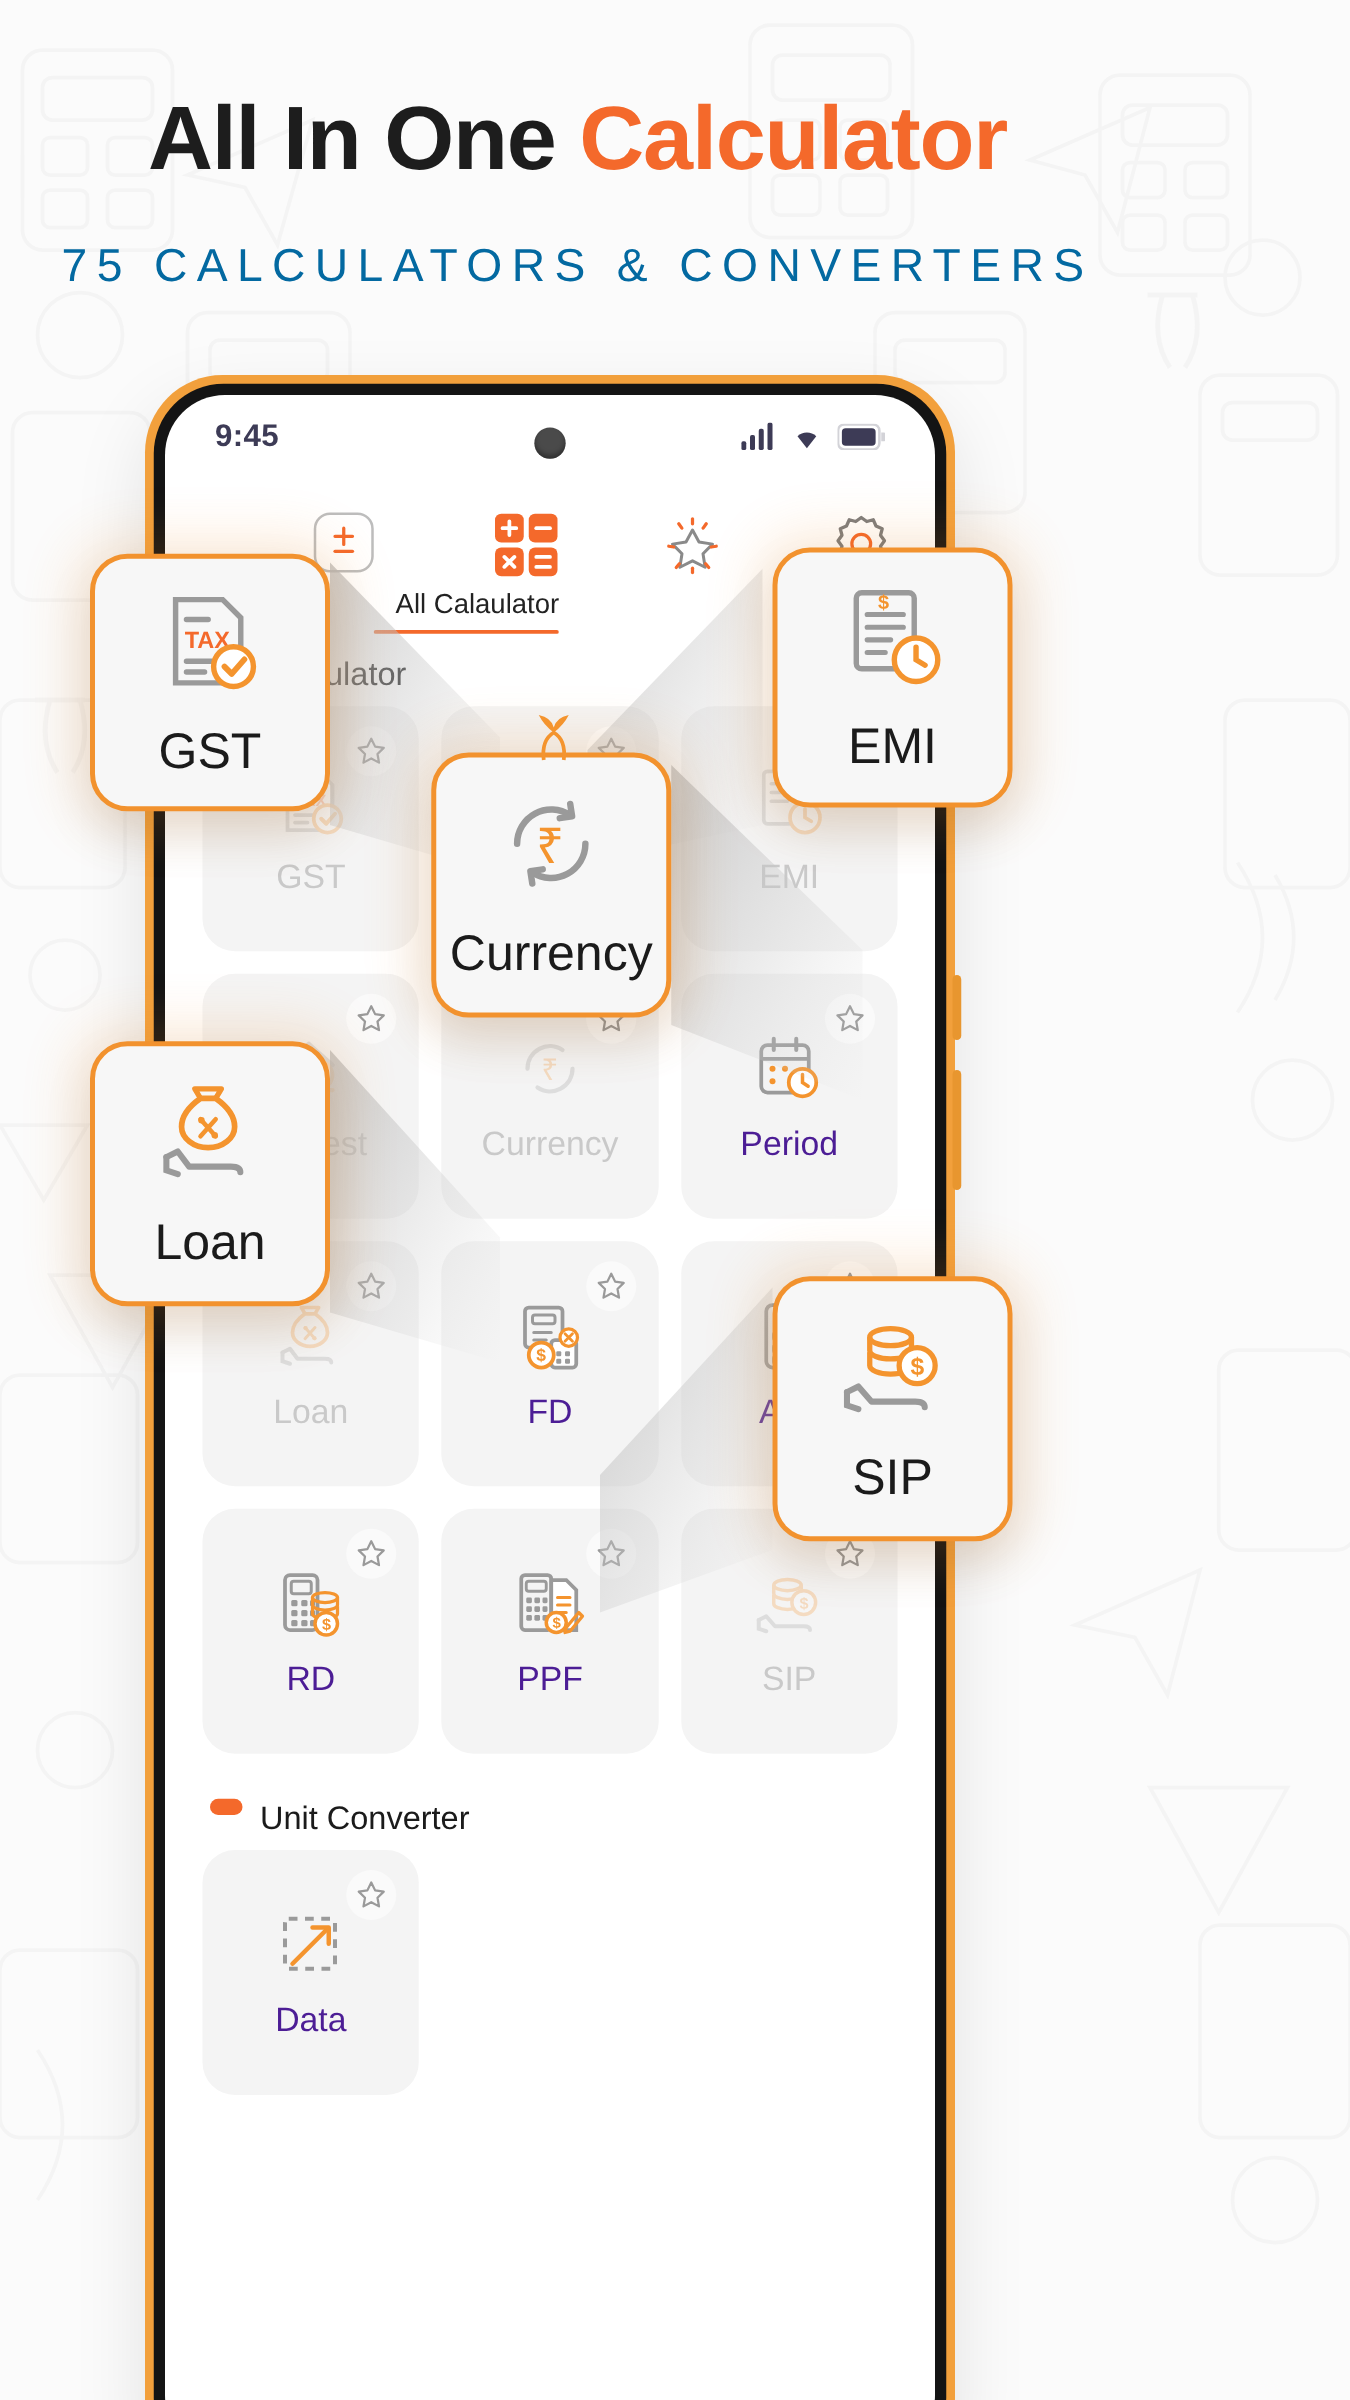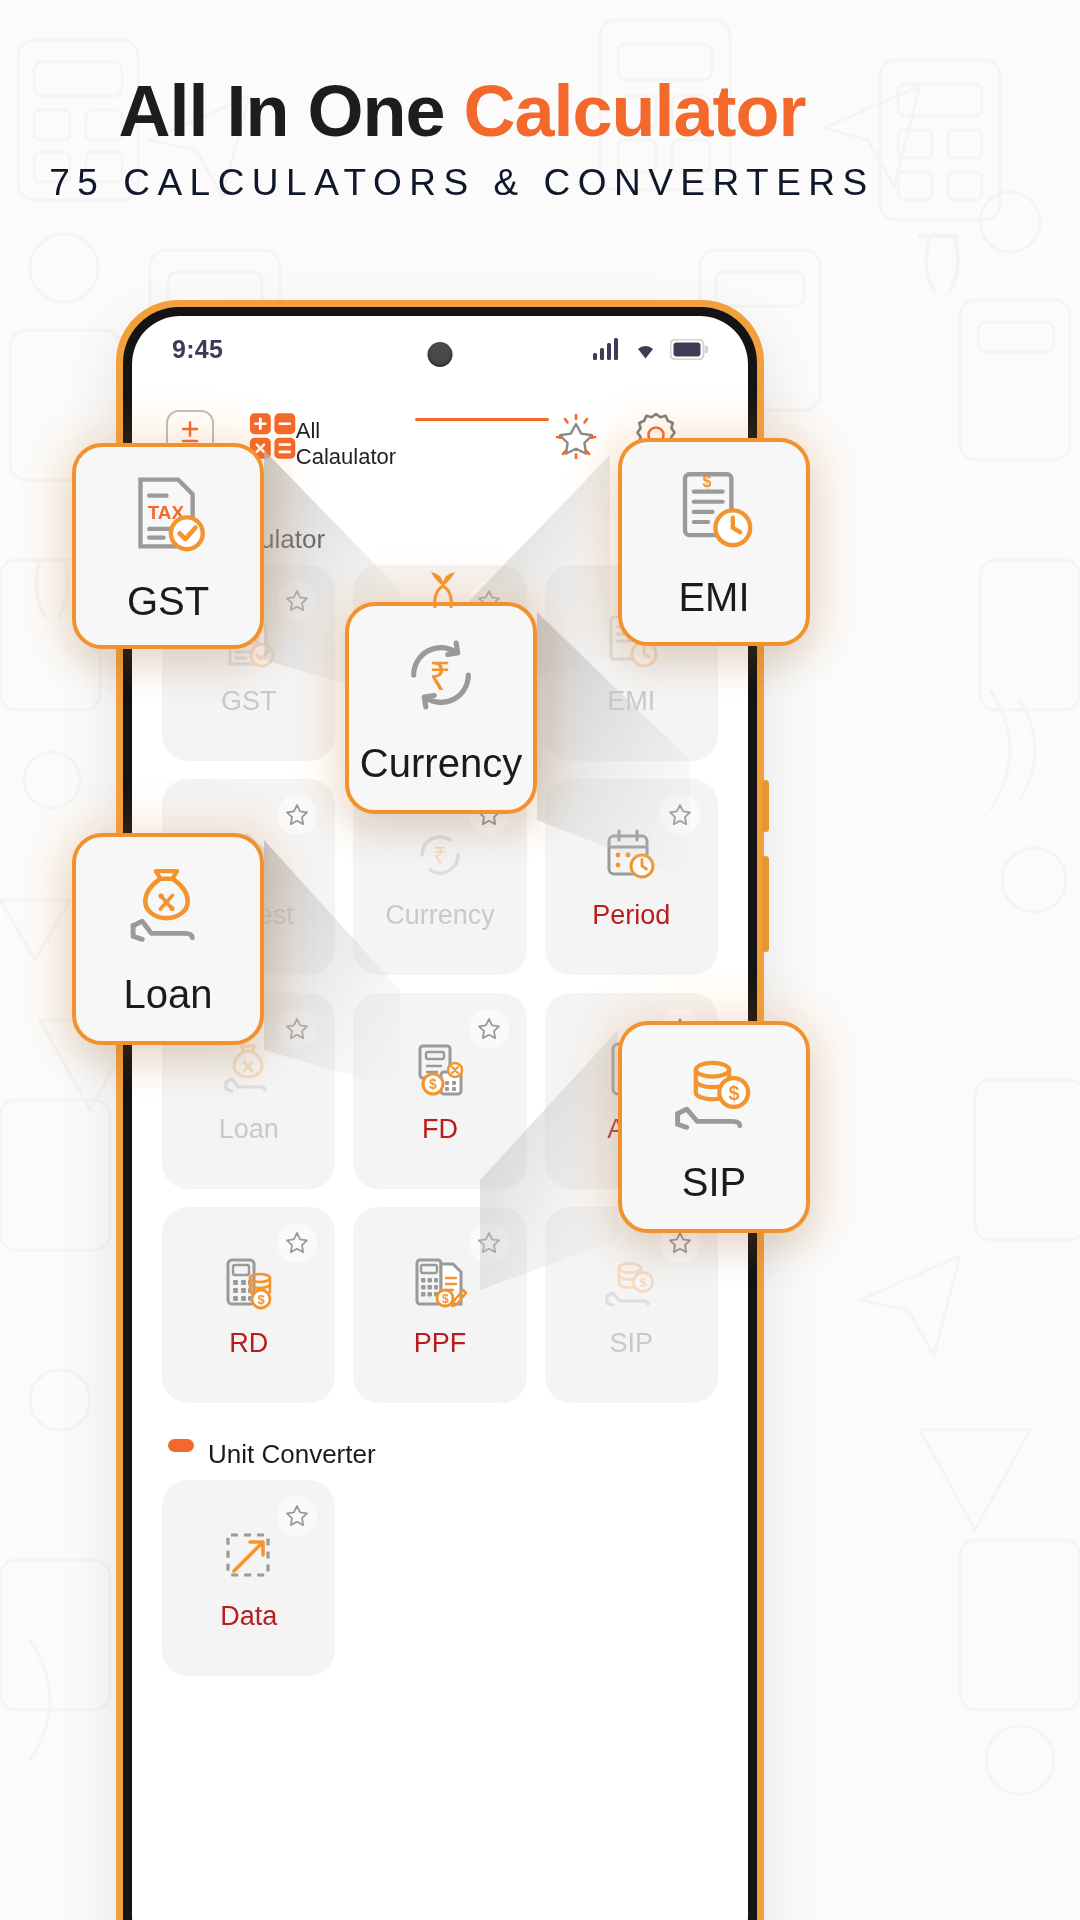--- a/index.html
+++ b/index.html
@@ -24,24 +24,24 @@
     position: absolute; top: 74px; left: 0; width: 924px;
     text-align: center; z-index: 5;
   }
   #headline {
     font-size: 72px; font-weight: 700; letter-spacing: -1px;
     color: #1d1d1d; line-height: 1.05;
     white-space: nowrap;
   }
   #headline .accent { color: #f4692b; }
   #subhead {
-    margin-top: 12px;
+    margin-top: 42px;
     font-size: 37px; font-weight: 400;
     letter-spacing: 7.5px;
-    color: #0f172a;
+    color: #0369a1;
     white-space: nowrap;
   }
 
   
   #phone {
     position: absolute;
     left: 116px; top: 300px;
     width: 648px; height: 1680px;
     border-radius: 62px;
     background: #f2a03c;
@@ -90,21 +90,21 @@
   #status-icons {
     margin-left: auto; display: flex; align-items: flex-end; gap: 11px;
   }
 
   
   #topnav {
     display: flex; align-items: flex-start;
     padding: 28px 34px 0 34px;
     height: 120px;
   }
-  .nav-slot { flex: 1; display: flex; flex-direction: row; align-items: flex-start; }
+  .nav-slot { flex: 1; display: flex; flex-direction: column; align-items: flex-end; }
   #nav-pm-box {
     width: 48px; height: 48px; border-radius: 13px;
     border: 2px solid #bdbdbd;
     display: flex; align-items: center; justify-content: center;
   }
   #nav-tab-label {
     margin-top: 8px;
     font-size: 22px; color: #222; font-weight: 400;
   }
   #nav-tab-underline {
@@ -139,21 +139,21 @@
     align-items: center; justify-content: center;
     gap: 14px;
   }
   .tile .star {
     position: absolute; top: 16px; right: 18px;
     width: 40px; height: 40px; border-radius: 50%;
     background: #fafafa;
     display: flex; align-items: center; justify-content: center;
   }
   .tile .ico { width: 62px; height: 62px; display:flex; align-items:center; justify-content:center; }
-  .tile .lbl { font-size: 27px; color: #b91c1c; }
+  .tile .lbl { font-size: 27px; color: #4c1d95; }
   .tile.dim .lbl { color: #c9c9c9; }
   .tile.dim .ico { opacity: .25; }
 
   
   .float-card {
     position: absolute;
     border-radius: 30px;
     background: #f7f7f7;
     border: 4px solid #f2922e;
     display: flex; flex-direction: column;

